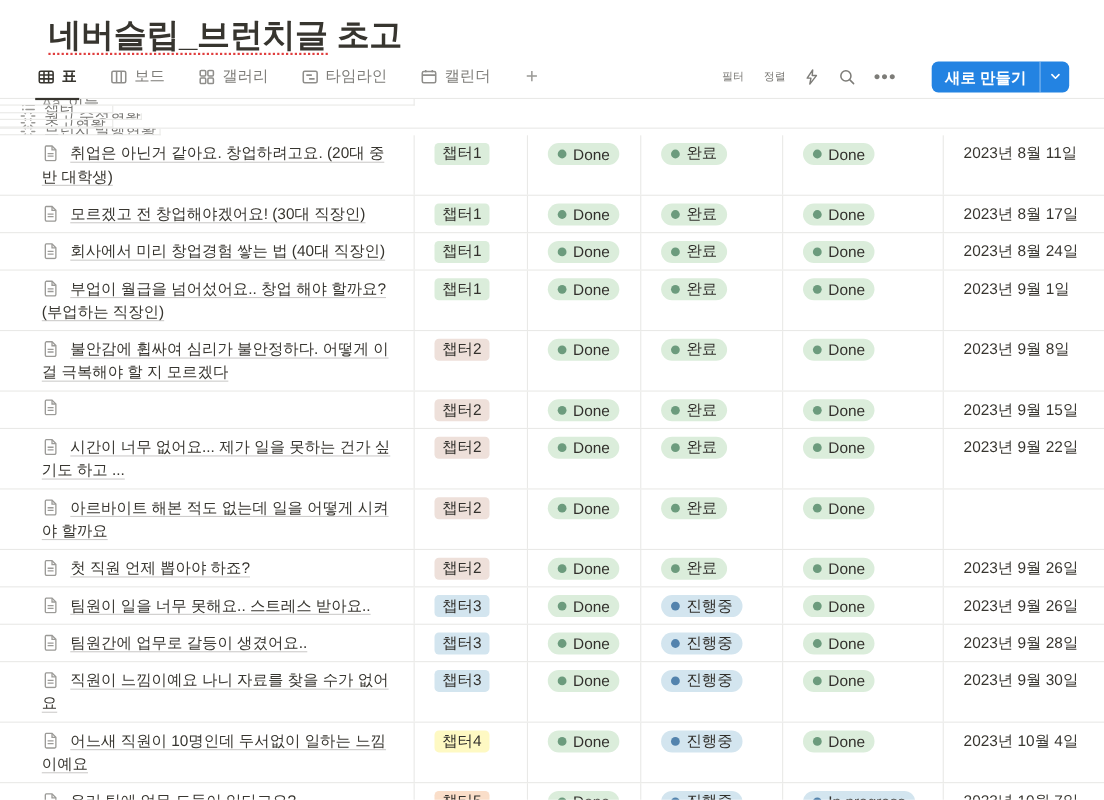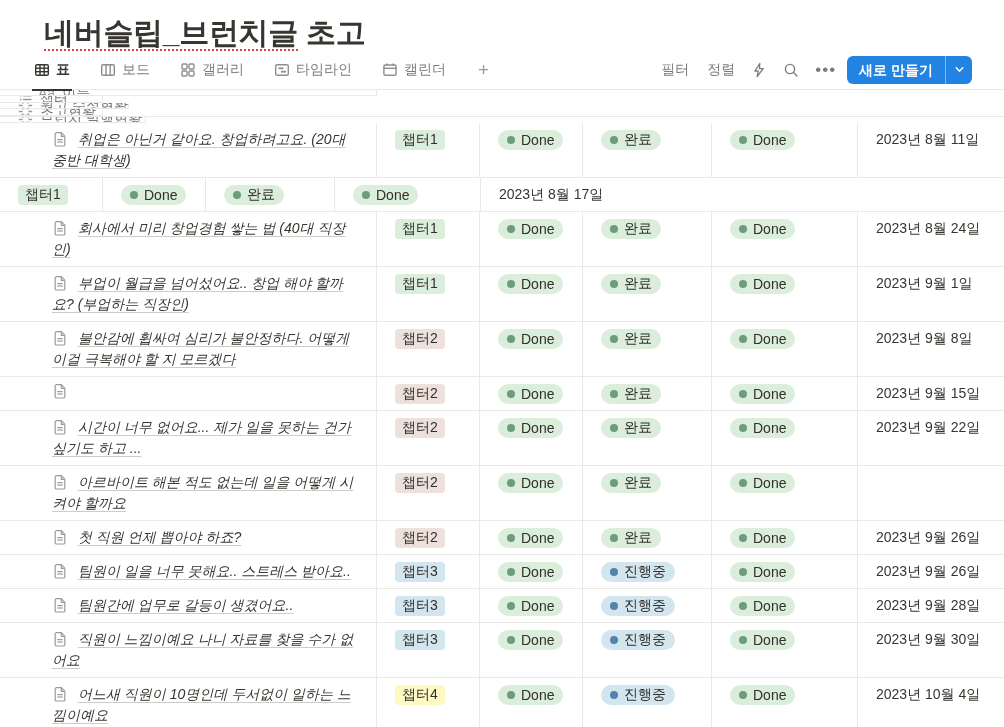--- a/index.html
+++ b/index.html
@@ -13,24 +13,24 @@
 
   
   .tabbar { display:flex; align-items:center; height:40px; padding:0 32px; border-bottom:1px solid #e9e9e7; }
   .vtab { display:flex; align-items:center; gap:6px; font-size:14px; color:#7d7c78; height:40px;
           padding:0 2px; margin-right:26px; cursor:pointer; position:relative; white-space:nowrap; }
   .vtab.active { color:#37352f; font-weight:600; }
   .vtab.active::after { content:""; position:absolute; left:0; right:0; bottom:-1px; height:2px; background:#37352f; }
   .vtab svg { display:block; }
   .tab-plus { font-size:19px; color:#9b9a97; margin-right:0; padding:0 4px; cursor:pointer; }
   .tb-spacer { flex:1; }
-  .tool-text { font-size:14px; color:#7d7c78; margin-left:18px; cursor:pointer; white-space:nowrap;font-family:Liberation Mono, monospace; }
+  .tool-text { font-size:10px; color:#7d7c78; margin-left:18px; cursor:pointer; white-space:nowrap;font-family:Liberation Mono, monospace; }
   .tool-icon { margin-left:16px; cursor:pointer; display:flex; align-items:center; color:#7d7c78; }
   .more-dots { font-size:17px; letter-spacing:1px; color:#7d7c78; line-height:10px; }
-  .new-btn { display:flex; align-items:flex-start; height:28px; margin-left:11px; border-radius:6px;
+  .new-btn { display:flex; align-items:flex-start; height:28px; margin-left:32px; border-radius:6px;
              background:#2383e2; color:#fff; cursor:pointer; overflow:hidden; }
   .new-btn-label { font-size:14px; font-weight:600; padding:0 12px; line-height:28px; white-space:nowrap; }
   .new-btn-div { width:1px; height:28px; background:rgba(255,255,255,0.45); }
   .new-btn-chev { width:26px; display:flex; align-items:center; justify-content:center; height:28px; }
 
   
   .thead { display:flex; height:33px; font-size:14px; color:#787774;flex-direction:column; }
   .hcell { display:flex; align-items:center; gap:7px; border-bottom:1px solid #e9e9e7; border-right:1px solid #e9e9e7;
            padding-left:18px; overflow:hidden; white-space:nowrap; cursor:pointer; }
   .hcell svg { flex:0 0 auto; }
@@ -39,21 +39,21 @@
   .c-name    { width:377px; padding-left:38px; }
   .c-chapter { width:103px; }
   .c-draft   { width:103px; }
   .c-rev     { width:129px; }
   .c-pub     { width:146px; }
   .c-date    { flex:1; border-right:none !important; }
 
   .trow { display:flex; min-height:33px; border-bottom:1px solid #e9e9e7; font-size:14px; }
   .cell { display:flex; align-items:flex-start; padding:6px 8px 6px 18px; border-right:1px solid #e9e9e7;
           overflow:hidden; cursor:pointer; }
-  .cell.c-name { padding-left:52px; padding-right:14px; align-items:flex-start; display:block;font-style:italic; }
+  .cell.c-name { padding-left:38px; padding-right:14px; align-items:flex-start; display:block; }
   .page-ico { display:inline-block; vertical-align:-3px; margin-right:6px; }
   .rtitle { font-weight:500; line-height:21px; color:#37352f;
             text-decoration:underline solid rgba(55,53,47,0.25); text-decoration-thickness:1px; text-underline-offset:3px; }
   .chip { display:inline-flex; align-items:center; height:20px; margin-top:1px; padding:0 7px; border-radius:4px;
           font-size:14px; color:#32302c; white-space:nowrap; }
   .chip.pill { border-radius:10px; padding:0 9px; gap:6px; }
   .dot { width:8px; height:8px; border-radius:50%; flex:0 0 auto; }
   .datetxt { line-height:21px; white-space:nowrap;text-align:right; }
 </style>
 </head>
@@ -243,20 +243,28 @@
         <span class="chip pill" style="background: rgb(219, 237, 219);">
           <span class="dot" style="background: rgb(108, 155, 125);"></span>
           <span class="">Done</span>
         </span>
       </div>
       <div class="cell c-date">
         <span class="datetxt">2023년 8월 11일</span>
       </div>
     </div>
     <div class="trow">
+      <div class="cell c-name">
+  <svg class="page-ico" width="16" height="16" viewBox="0 0 16 16" fill="none" stroke="#9b9a97" stroke-width="1.2">
+    <path d="M4 1.7 h5.3 L12.8 5.2 v8.6 a1.2 1.2 0 0 1 -1.2 1.2 H4.4 a1.2 1.2 0 0 1 -1.2 -1.2 V2.9 A1.2 1.2 0 0 1 4 1.7 z"></path>
+    <path d="M9.3 1.9 v3.4 h3.3"></path>
+    <line x1="5.3" y1="8.6" x2="10.7" y2="8.6"></line>
+    <line x1="5.3" y1="11" x2="10.7" y2="11"></line>
+  </svg>
+<span class="rtitle">모르겠고 전 창업해야겠어요! (30대 직장인)</span></div>
       <div class="cell c-chapter">
         <span class="chip" style="background: rgb(219, 237, 219);">
           <span class="">챕터1</span>
         </span>
       </div>
       <div class="cell c-draft">
         <span class="chip pill" style="background: rgb(219, 237, 219);">
           <span class="dot" style="background: rgb(108, 155, 125);"></span>
           <span class="">Done</span>
         </span>

